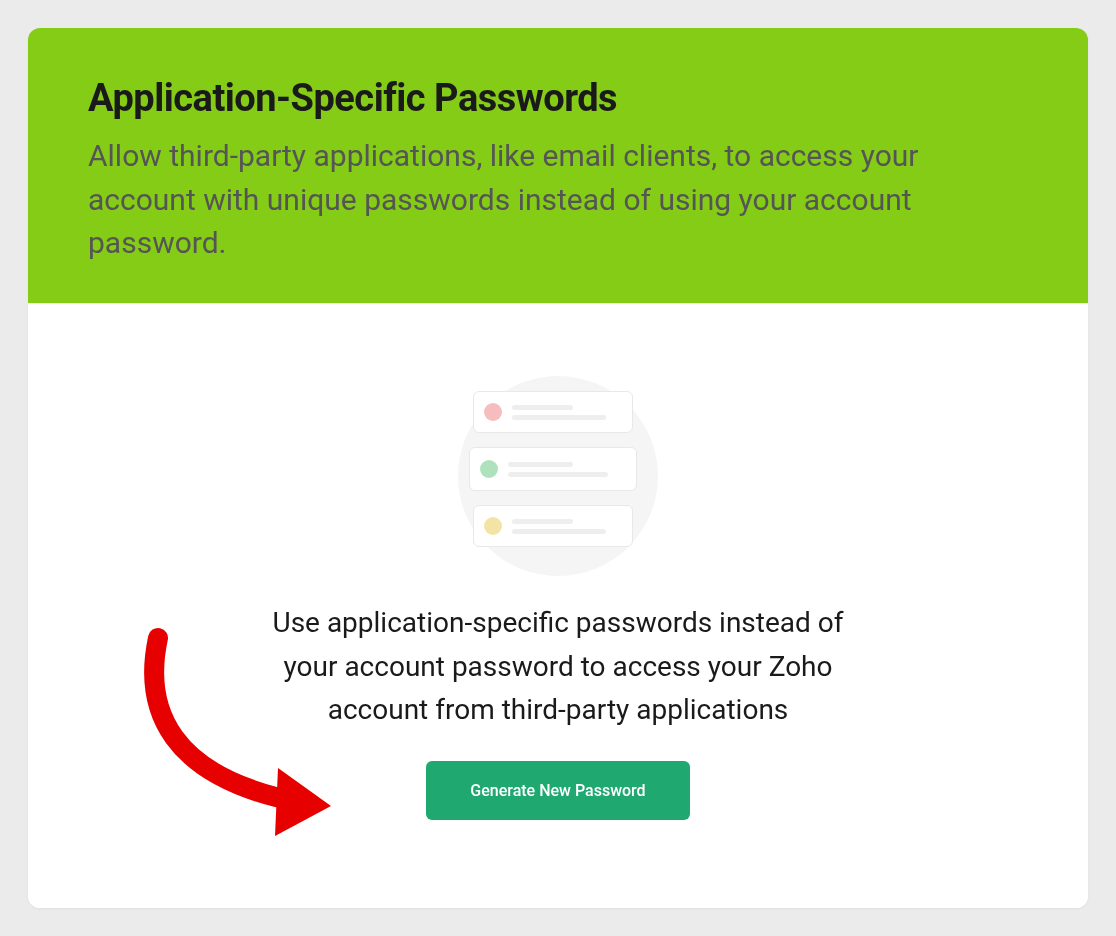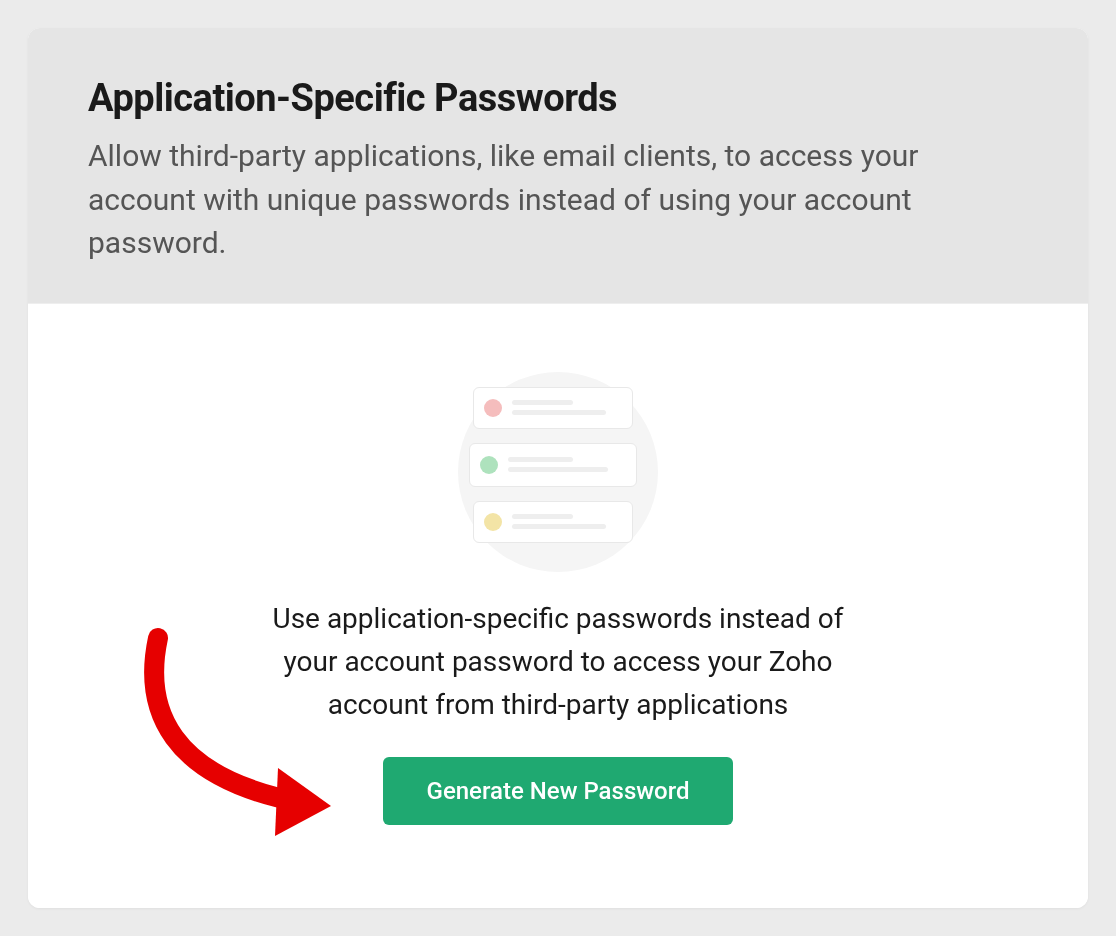--- a/index.html
+++ b/index.html
@@ -19,21 +19,21 @@
       background: #ffffff;
       border-radius: 12px;
       overflow: hidden;
       box-shadow: 0 1px 3px rgba(0,0,0,0.05);
       height: 880px;
       display: flex;
       flex-direction: column;
     }
     .card-header {
       padding: 48px 60px 38px 60px;
-      background: #e5e5e5;
+      background: #84cc16;
       border-bottom: 1px solid #eeeeee;
     }
     .card-title {
       font-size: 38px;
       font-weight: 700;
       color: #1a1a1a;
       letter-spacing: -0.5px;
       margin-bottom: 14px;
     }
     .card-description {
@@ -109,21 +109,21 @@
       text-align: center;
       max-width: 600px;
       margin-bottom: 30px;
       font-weight: 400;
     }
     .generate-btn {
       background: #1fa971;
       color: #ffffff;
       border: none;
       border-radius: 6px;
-      font-size: 24px;
+      font-size: 16px;
       font-weight: 500;
       padding: 20px 44px;
       cursor: pointer;
       font-family: inherit;
     }
     .arrow-annotation {
       position: absolute;
       left: 95px;
       bottom: 60px;
       width: 260px;

